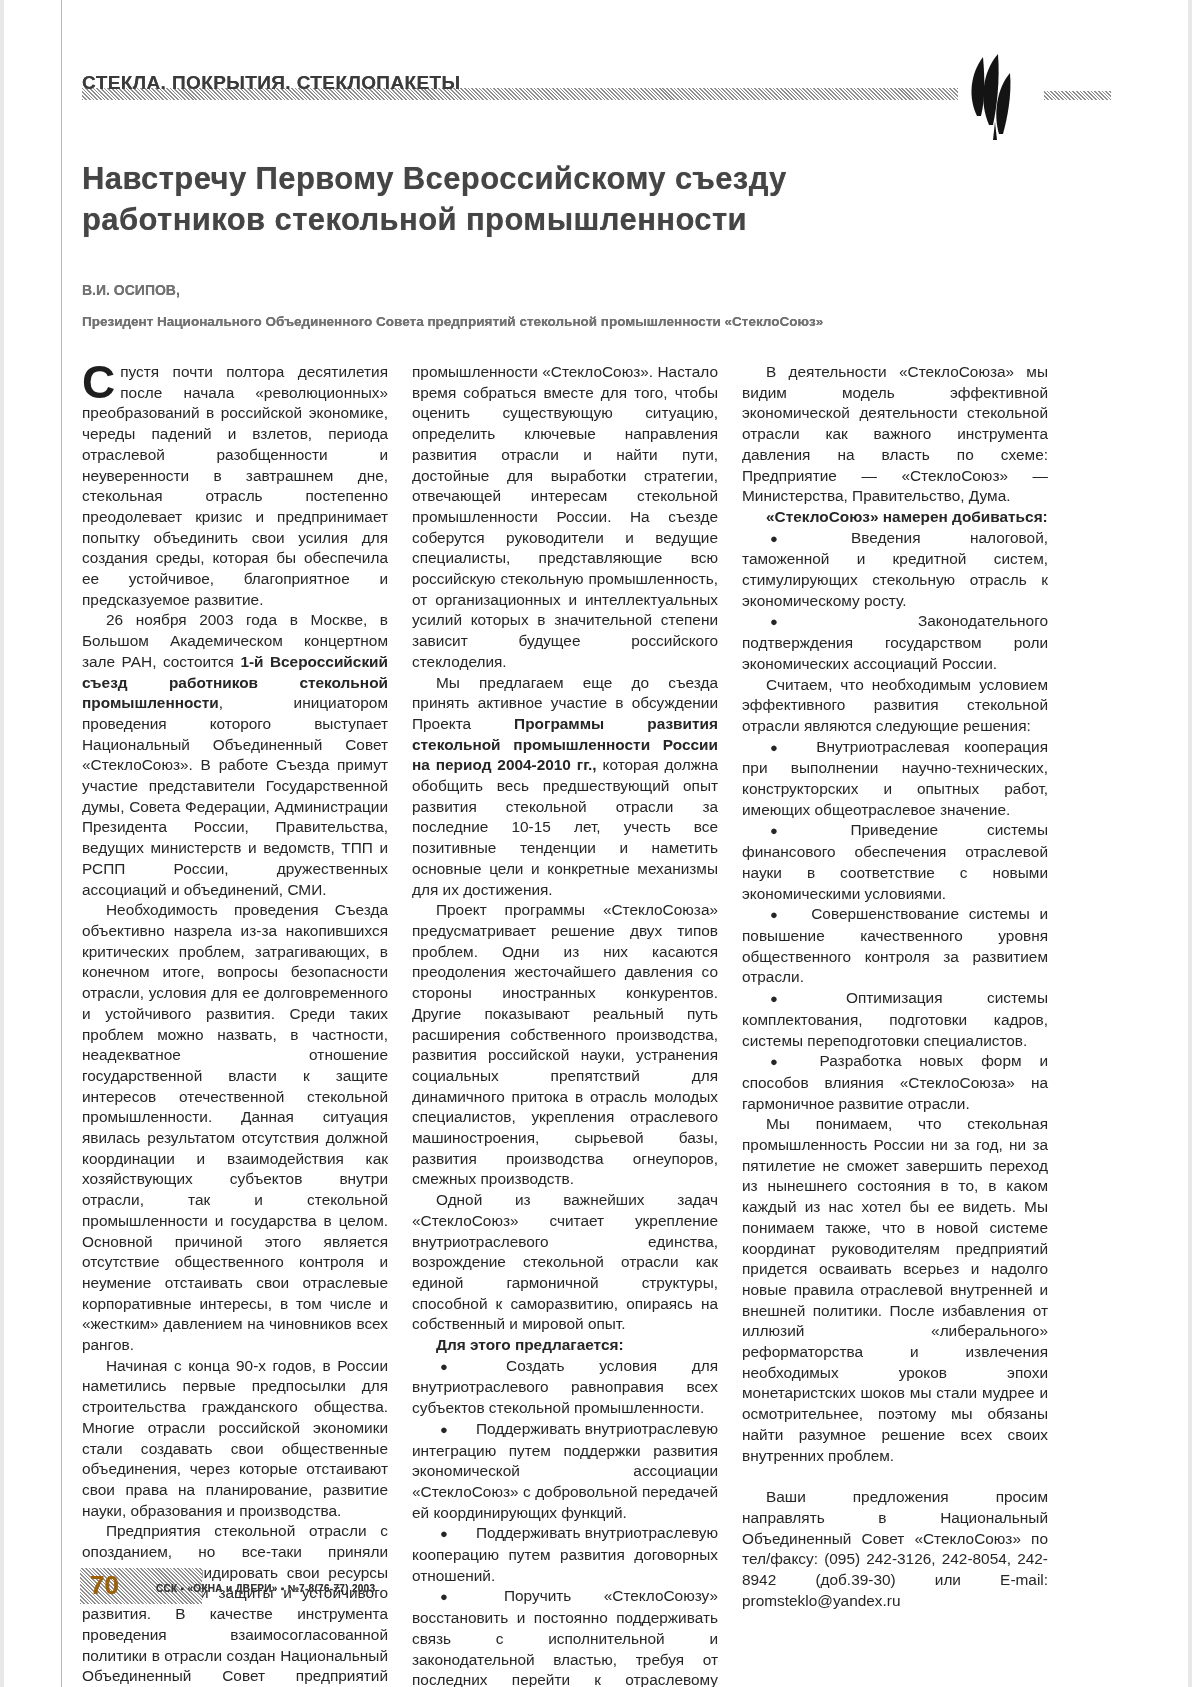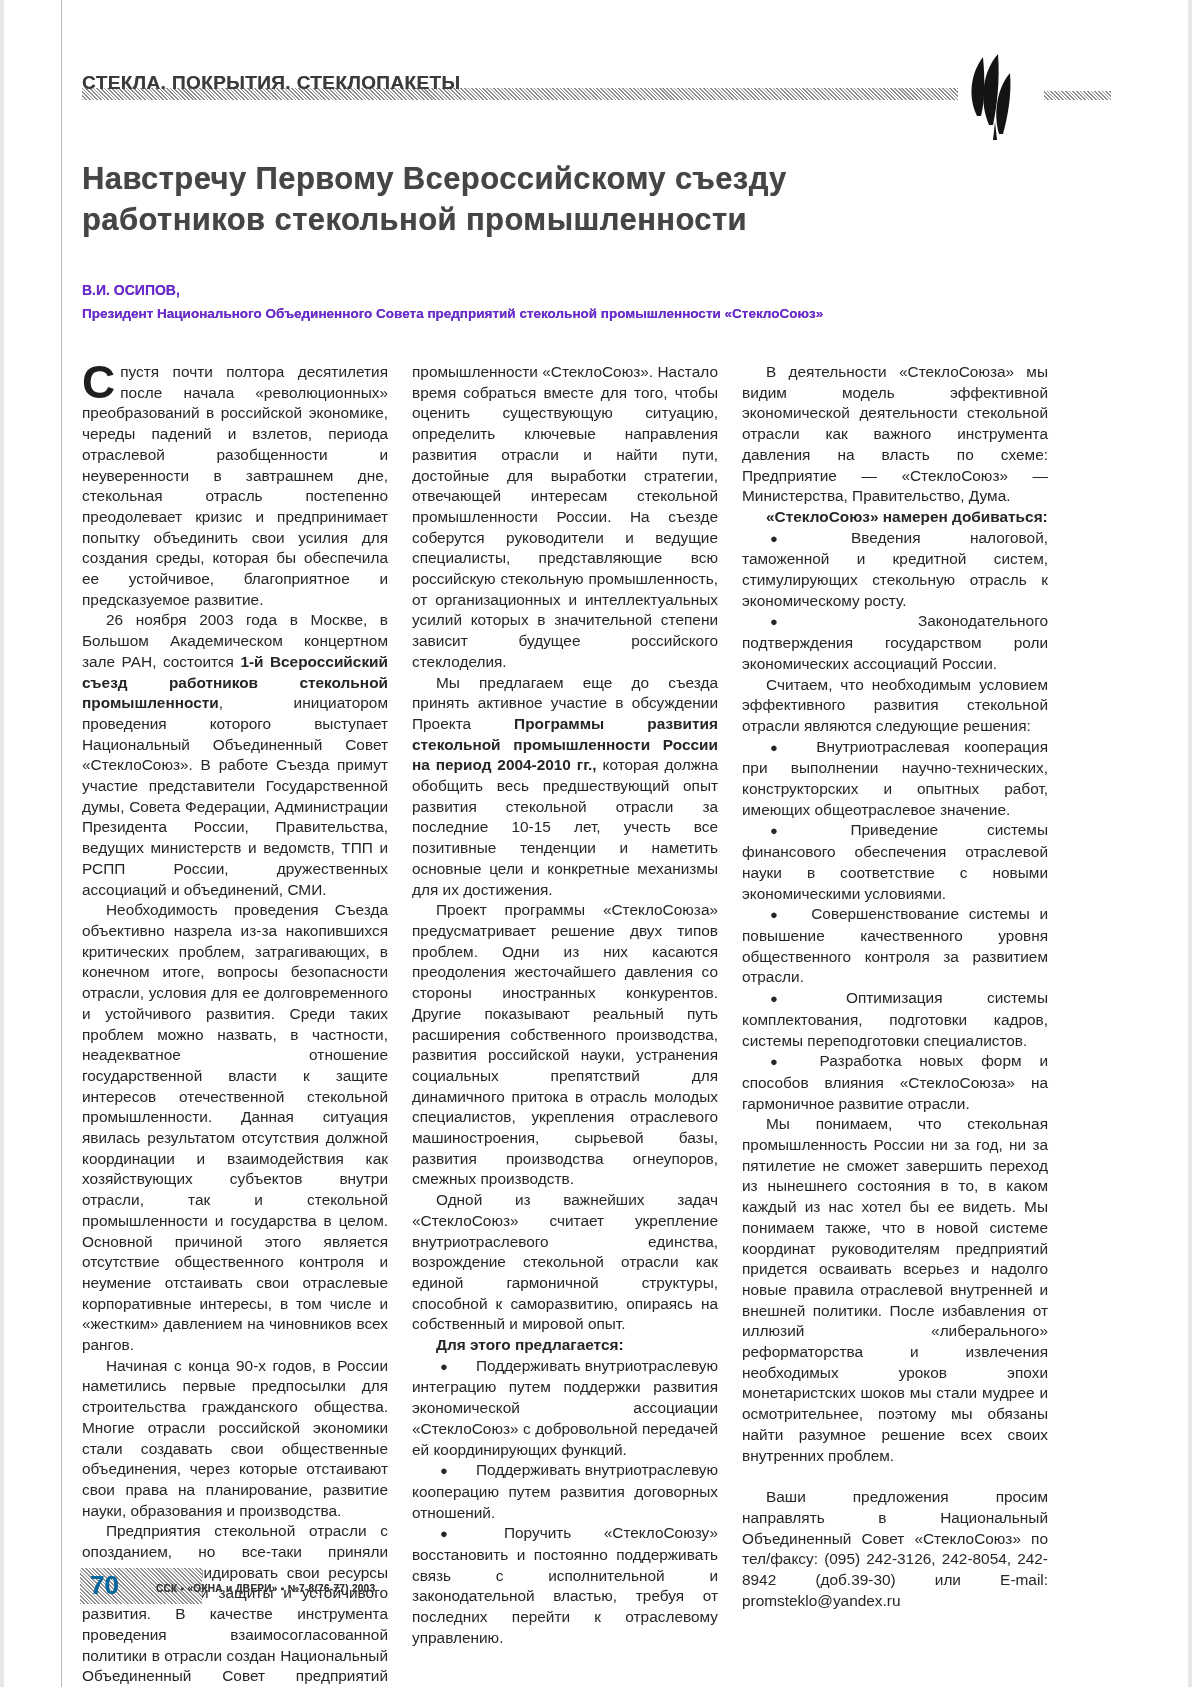--- a/index.html
+++ b/index.html
@@ -23,23 +23,23 @@
   }
 
   .logo { position:absolute; left:958px; top:52px; width:58px; height:88px; }
 
   .title {
     position:absolute; left:78px; top:158px; width:860px;
     font-size:31px; font-weight:bold; line-height:41px;
     color:#454545; letter-spacing:0.4px; text-shadow:0 0 0.7px #7a7a7a;
   }
 
-  .author { position:absolute; left:78px; top:282px; width:900px; color:#6d28d9; }
+  .author { position:absolute; left:78px; top:282px; width:900px; color:#737373; }
   .author-name { font-size:14px; font-weight:bold; text-shadow:0 0 0.5px #666; }
-  .author-role { margin-top:8px; font-size:13.5px; font-weight:bold; text-shadow:0 0 0.5px #666; }
+  .author-role { margin-top:16px; font-size:13.5px; font-weight:bold; text-shadow:0 0 0.5px #666; }
 
   .columns {
     position:absolute; left:78px; top:362px; width:966px;
     display:flex; gap:24px;
   }
   .col {
     width:306px; font-size:15.4px; line-height:20.7px;
     text-align:justify; color:#262626;
     hyphens:auto; -webkit-hyphens:auto;
   }
@@ -51,21 +51,21 @@
     margin:2px 5px 0 0; color:#1e1e1e;
   }
   .col p.bullet { text-indent:28px; }
   .bullet-glyph { margin-right:28px; font-size:13px; }
   .col p.heading { font-weight:bold; }
   .b { font-weight:bold; }
 
   .page-num-box { position:absolute; left:76px; top:1568px; width:122px; height:36px; }
   .page-num {
     position:absolute; left:86px; top:1570px; z-index:2;
-    font-size:26px; font-weight:bold; color:#0369a1; text-shadow:0 0 0.6px #777;
+    font-size:26px; font-weight:bold; color:#a16207; text-shadow:0 0 0.6px #777;
   }
   .footer-text {
     position:absolute; left:152px; top:1583px;
     font-size:10px; font-weight:bold; letter-spacing:0.3px; color:#343434;
     text-shadow:0 0 0.5px #777;
   }
 </style>
 </head>
 <body>
 
@@ -102,20 +102,21 @@
         <p class="p"><span>Необходимость проведения Съезда объективно назрела из-за накопившихся критических проблем, затрагивающих, в конечном итоге, вопросы безопасности отрасли, условия для ее долговременного и устойчивого развития. Среди таких проблем можно назвать, в частности, неадекватное отношение государственной власти к защите интересов отечественной стекольной промышленности. Данная ситуация явилась результатом отсутствия должной координации и взаимодействия как хозяйствующих субъектов внутри отрасли, так и стекольной промышленности и государства в целом. Основной причиной этого является отсутствие общественного контроля и неумение отстаивать свои отраслевые корпоративные интересы, в том числе и «жестким» давлением на чиновников всех рангов.</span></p>
         <p class="p"><span>Начиная с конца 90-х годов, в России наметились первые предпосылки для строительства гражданского общества. Многие отрасли российской экономики стали создавать свои общественные объединения, через которые отстаивают свои права на планирование, развитие науки, образования и производства.</span></p>
         <p class="p"><span>Предприятия стекольной отрасли с опозданием, но все-таки приняли решение консолидировать свои ресурсы для собственной защиты и устойчивого развития. В качестве инструмента проведения взаимосогласованной политики в отрасли создан Национальный Объединенный Совет предприятий стекольной</span></p>
       </div>
     <div class="col">
         <p class="noindent"><span>промышленности «СтеклоСоюз». Настало время собраться вместе для того, чтобы оценить существующую ситуацию, определить ключевые направления развития отрасли и найти пути, достойные для выработки стратегии, отвечающей интересам стекольной промышленности России. На съезде соберутся руководители и ведущие специалисты, представляющие всю российскую стекольную промышленность, от организационных и интеллектуальных усилий которых в значительной степени зависит будущее российского стеклоделия.</span></p>
         <p class="p"><span>Мы предлагаем еще до съезда принять активное участие в обсуждении Проекта </span><span class="b">Программы развития стекольной промышленности России на период 2004-2010 гг.,</span><span> которая должна обобщить весь предшествующий опыт развития стекольной отрасли за последние 10-15 лет, учесть все позитивные тенденции и наметить основные цели и конкретные механизмы для их достижения.</span></p>
         <p class="p"><span>Проект программы «СтеклоСоюза» предусматривает решение двух типов проблем. Одни из них касаются преодоления жесточайшего давления со стороны иностранных конкурентов. Другие показывают реальный путь расширения собственного производства, развития российской науки, устранения социальных препятствий для динамичного притока в отрасль молодых специалистов, укрепления отраслевого машиностроения, сырьевой базы, развития производства огнеупоров, смежных производств.</span></p>
         <p class="p"><span>Одной из важнейших задач «СтеклоСоюз» считает укрепление внутриотраслевого единства, возрождение стекольной отрасли как единой гармоничной структуры, способной к саморазвитию, опираясь на собственный и мировой опыт.</span></p>
         <p class="heading"><span>Для этого предлагается:</span></p>
+        <p class="bullet"><span class="bullet-glyph">●</span><span>Создать условия для внутриотраслевого равноправия всех субъектов стекольной промышленности.</span></p>
         <p class="bullet"><span class="bullet-glyph">●</span><span>Поддерживать внутриотраслевую интеграцию путем поддержки развития экономической ассоциации «СтеклоСоюз» с добровольной передачей ей координирующих функций.</span></p>
         <p class="bullet"><span class="bullet-glyph">●</span><span>Поддерживать внутриотраслевую кооперацию путем развития договорных отношений.</span></p>
         <p class="bullet"><span class="bullet-glyph">●</span><span>Поручить «СтеклоСоюзу» восстановить и постоянно поддерживать связь с исполнительной и законодательной властью, требуя от последних перейти к отраслевому управлению.</span></p>
       </div>
     <div class="col">
         <p class="p"><span>В деятельности «СтеклоСоюза» мы видим модель эффективной экономической деятельности стекольной отрасли как важного инструмента давления на власть по схеме: Предприятие — «СтеклоСоюз» — Министерства, Правительство, Дума.</span></p>
         <p class="heading"><span>«СтеклоСоюз» намерен добиваться:</span></p>
         <p class="bullet"><span class="bullet-glyph">●</span><span>Введения налоговой, таможенной и кредитной систем, стимулирующих стекольную отрасль к экономическому росту.</span></p>
         <p class="bullet"><span class="bullet-glyph">●</span><span>Законодательного подтверждения государством роли экономических ассоциаций России.</span></p>
         <p class="p"><span>Считаем, что необходимым условием эффективного развития стекольной отрасли являются следующие решения:</span></p>

